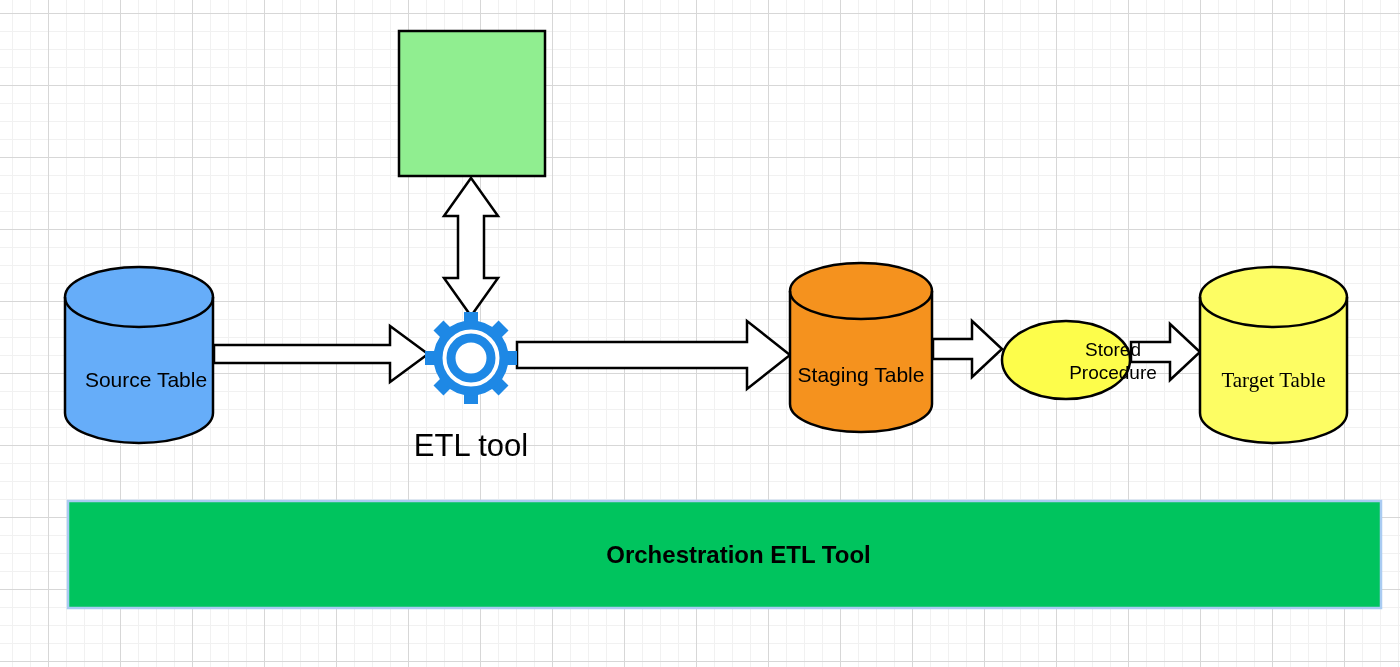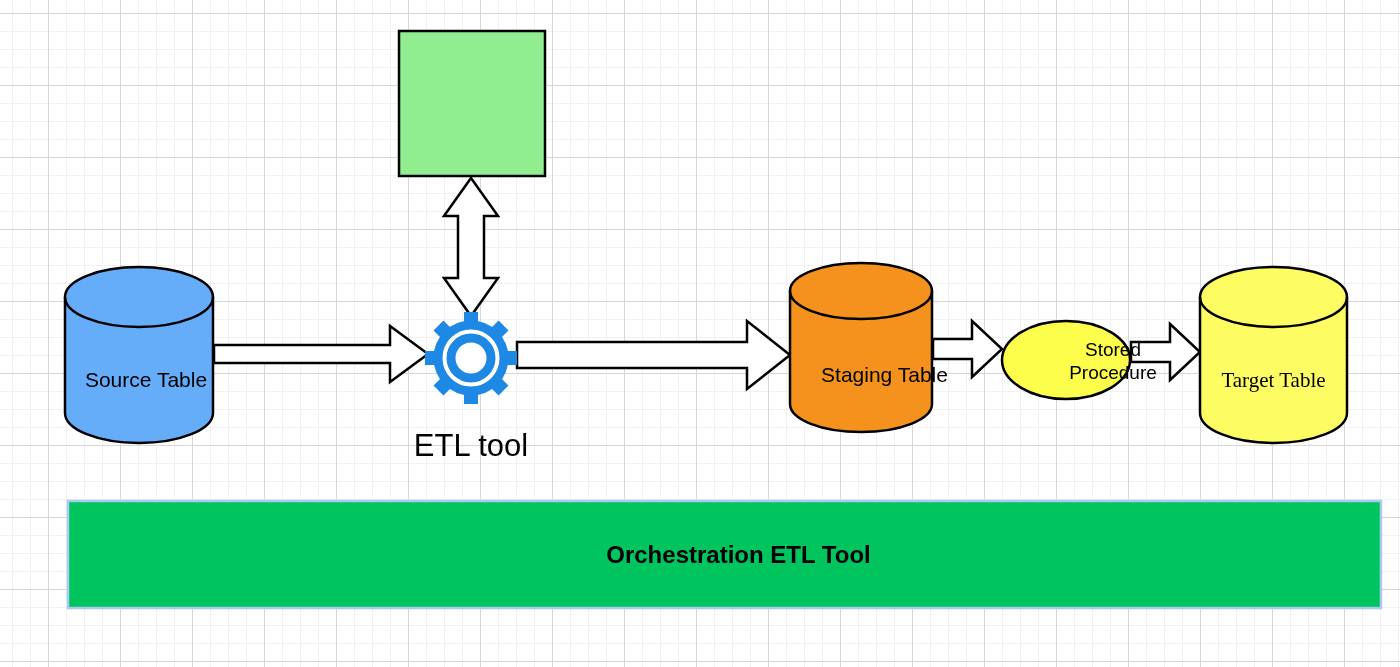--- a/index.html
+++ b/index.html
@@ -89,21 +89,21 @@
     </g>
 
     <rect class="selection-stroke" x="68" y="501" width="1313" height="107" fill="#00C45E"></rect>
   </svg>
 
   <div class="label" style="left:65px;top:368px;width:148px;margin-left:7px;">Source Table</div>
 
 
   <div class="label title" style="left:391px;top:430px;width:160px;">ETL tool</div>
 
-  <div class="label" style="left:790px;top:363px;width:157px;padding-left:16px;">Staging Table</div>
+  <div class="label" style="left:790px;top:363px;width:142px;">Staging Table</div>
 
   <div class="label small two-line" style="left:1003px;top:338px;width:126px;">
     <div>Stored</div>
     <div>Procedure</div>
   </div>
 
   <div class="label" style="left:1200px;top:368px;width:147px;font-family:Liberation Serif, serif;">Target Table</div>
 
   <div class="label banner" style="left:68px;top:501px;width:1313px;height:76px;margin-left:14px;">Orchestration ETL Tool</div>
 

